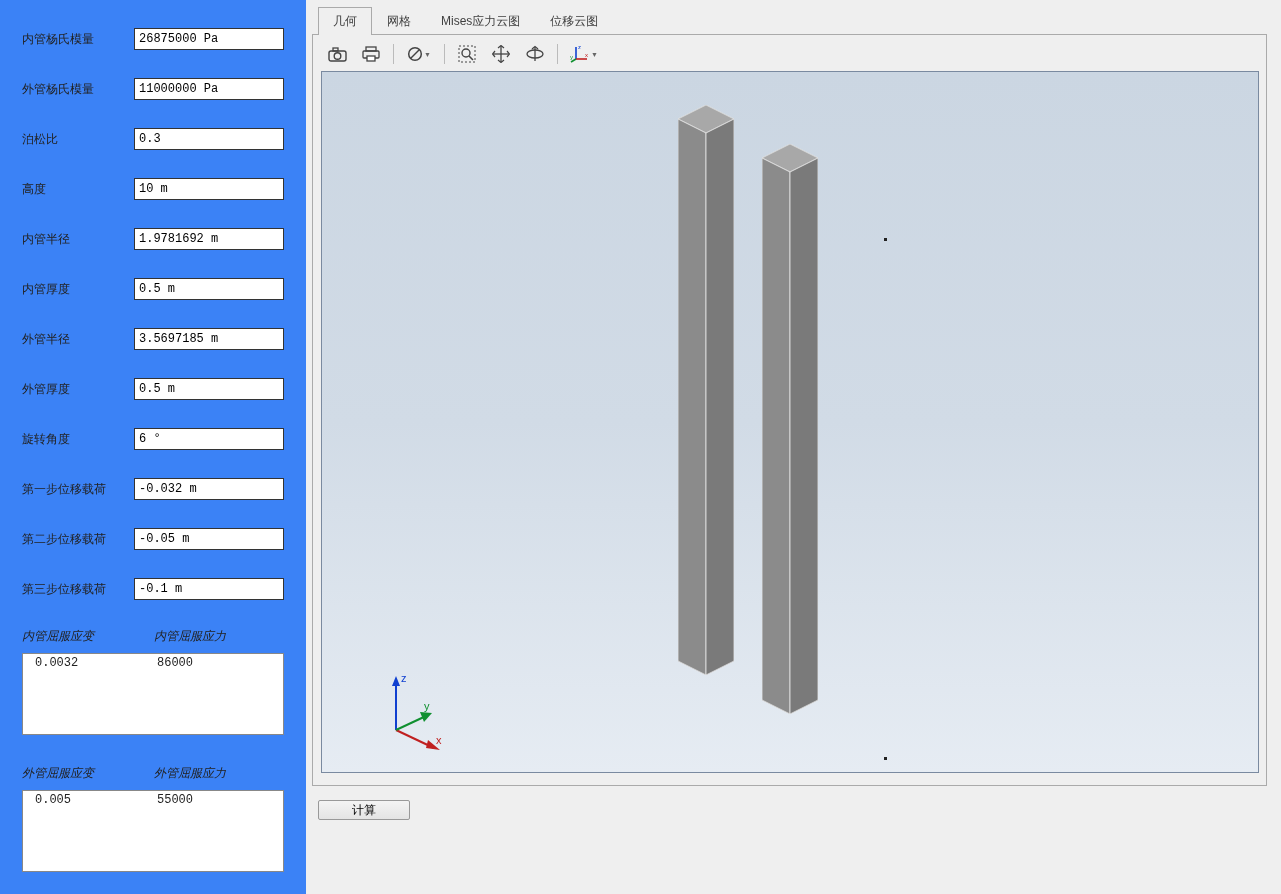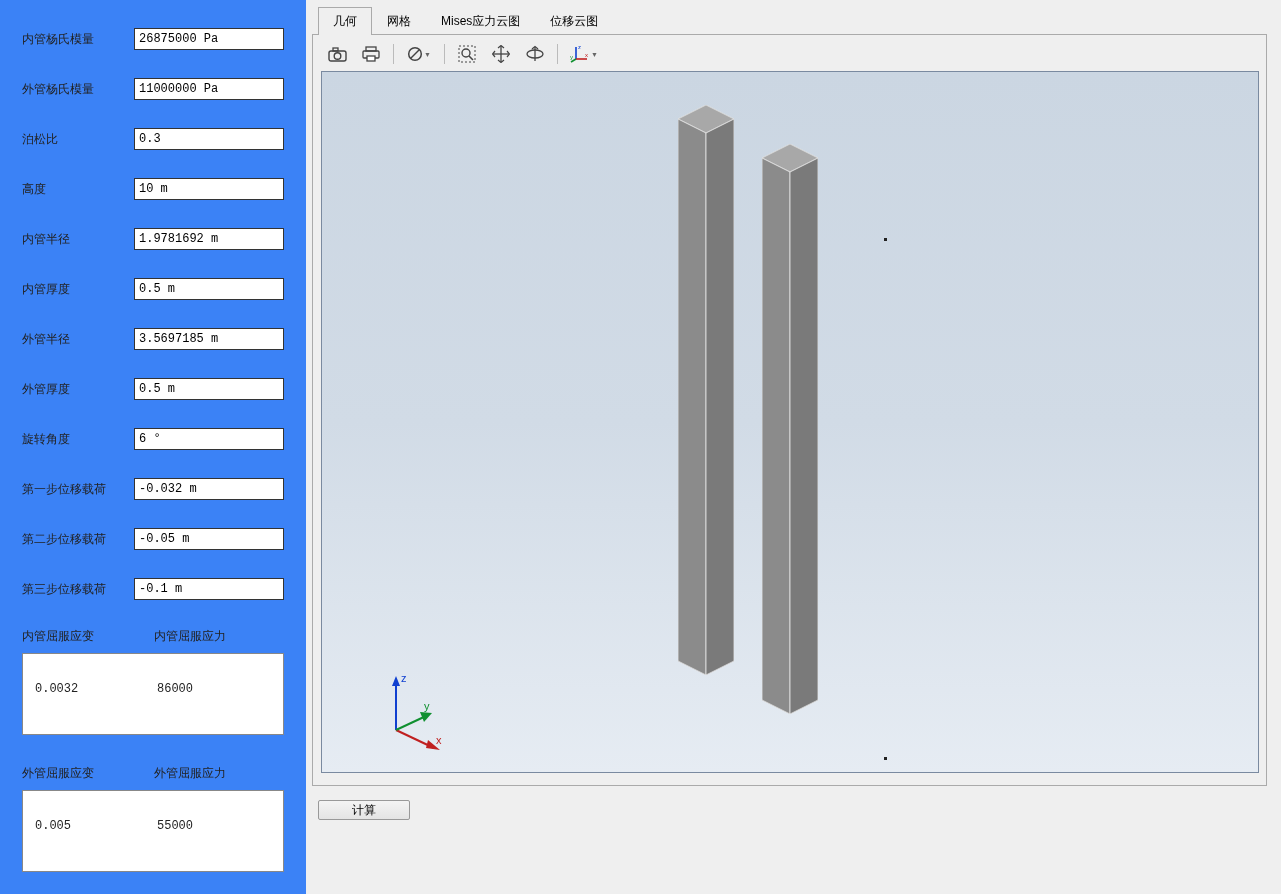--- a/index.html
+++ b/index.html
@@ -47,31 +47,32 @@
     font-size: 12px;
     padding: 4px 4px;
     outline: none;
   }
   .yield-section {
     margin-top: 2px;
   }
   .yield-header {
     display: flex;
     margin-bottom: 8px;
+    font-style: italic;
   }
   .yield-header .col {
     font-size: 12px;
   }
   .yield-header .col1 { width: 132px; }
   .yield-box {
     width: 262px;
     height: 82px;
     border: 1px solid #888;
     background: #fff;
-    padding: 28px 12px;
+    padding: 2px 12px;
     font-family: "Courier New", monospace;
     font-size: 12px;
     display: flex;
   }
   .yield-box .col1 { width: 122px; }
   .yield-box .col2 { }
   .yield-section + .yield-section { margin-top: 30px; }
 
   .main {
     flex: 1;
@@ -81,21 +82,21 @@
   }
   .tabs {
     display: flex;
     align-items: flex-end;
     height: 26px;
     padding-left: 6px;
   }
   .tab {
     padding: 5px 14px;
     font-size: 12px;
-    color: #000000;
+    color: #404040;
     cursor: pointer;
     border: 1px solid transparent;
     border-bottom: none;
     position: relative;
     bottom: -1px;
     background: transparent;
   }
   .tab.active {
     border-color: #aaa;
     background: #efefef;

